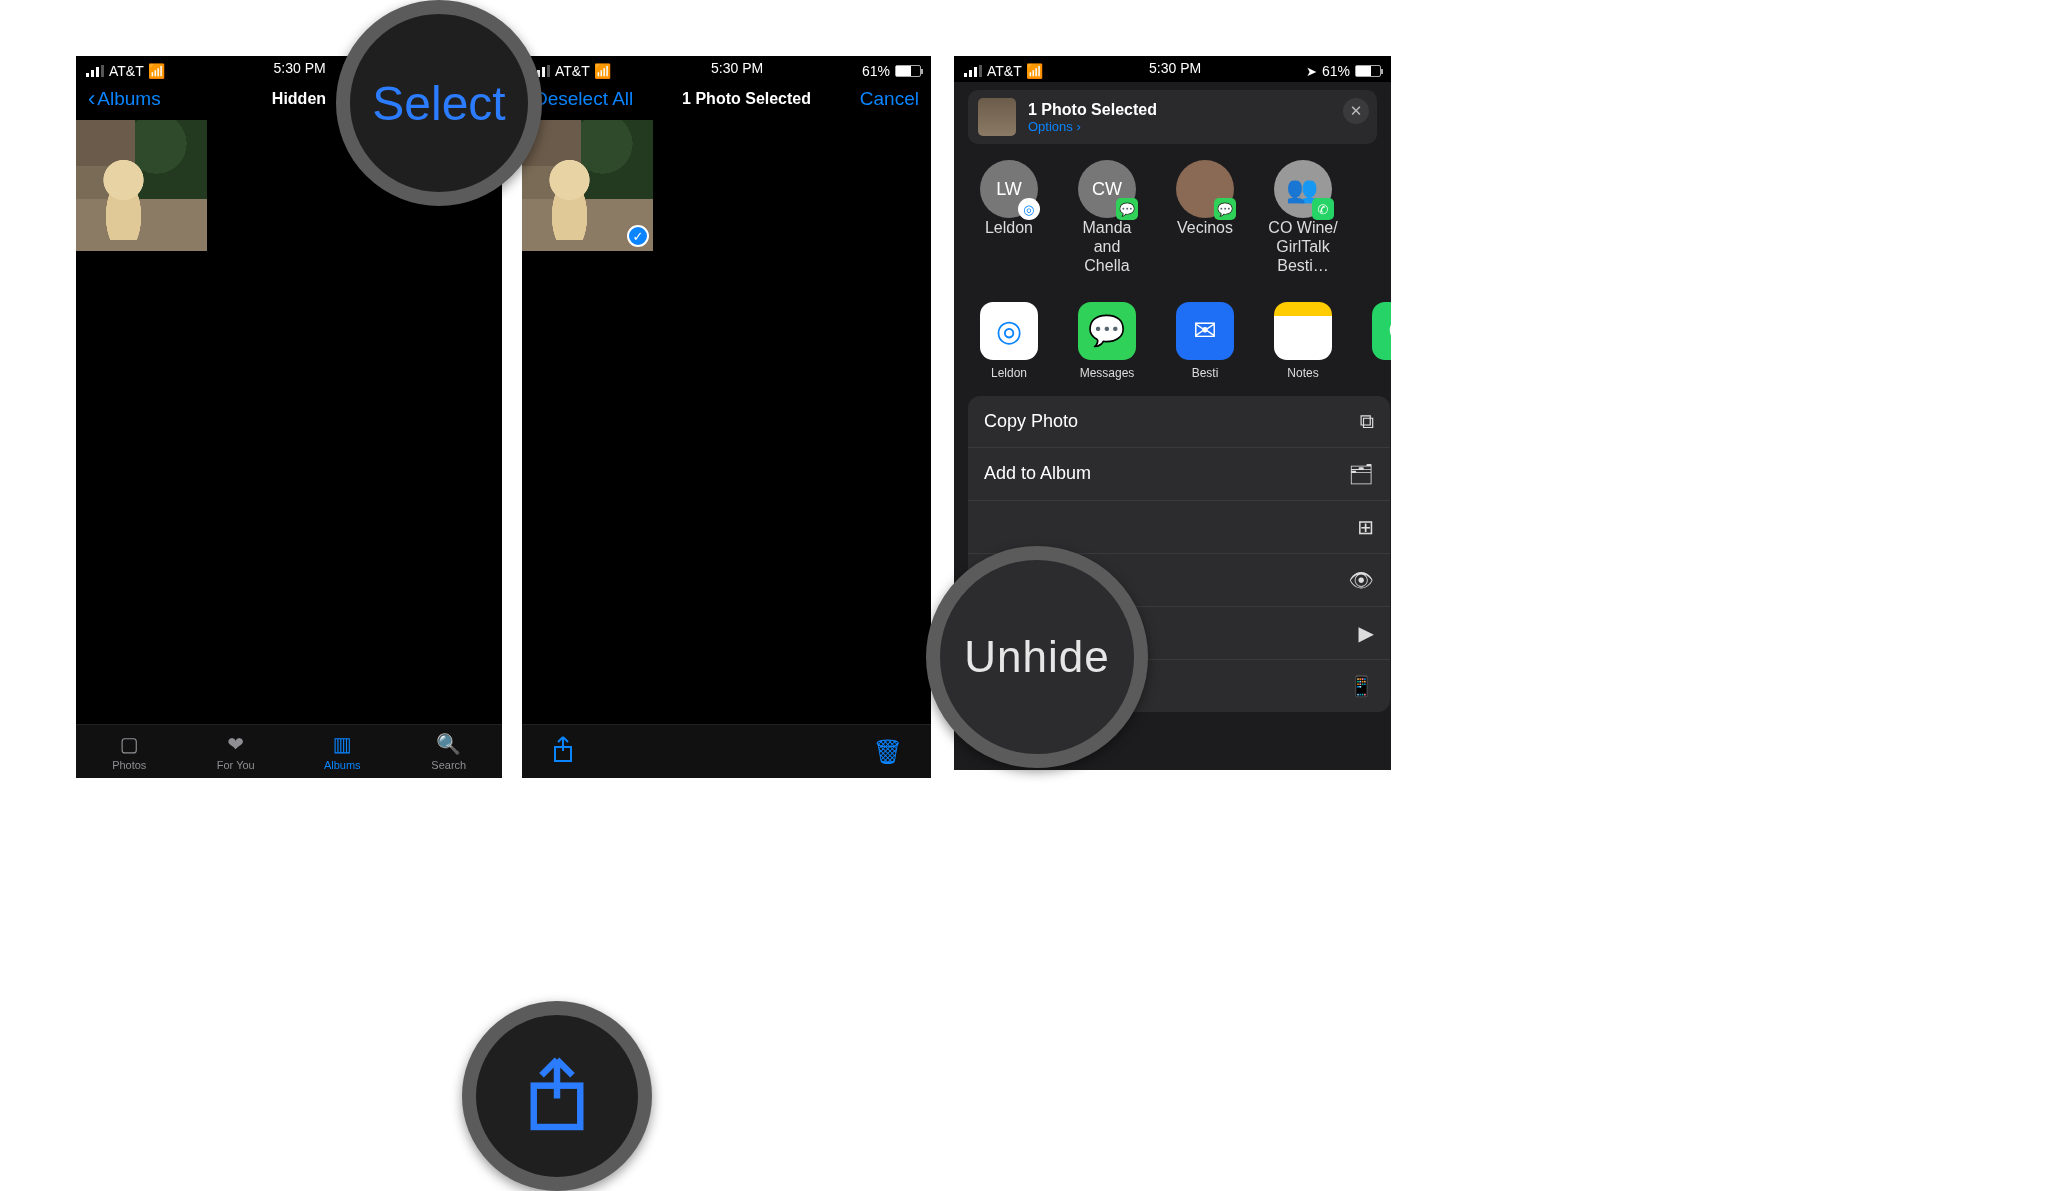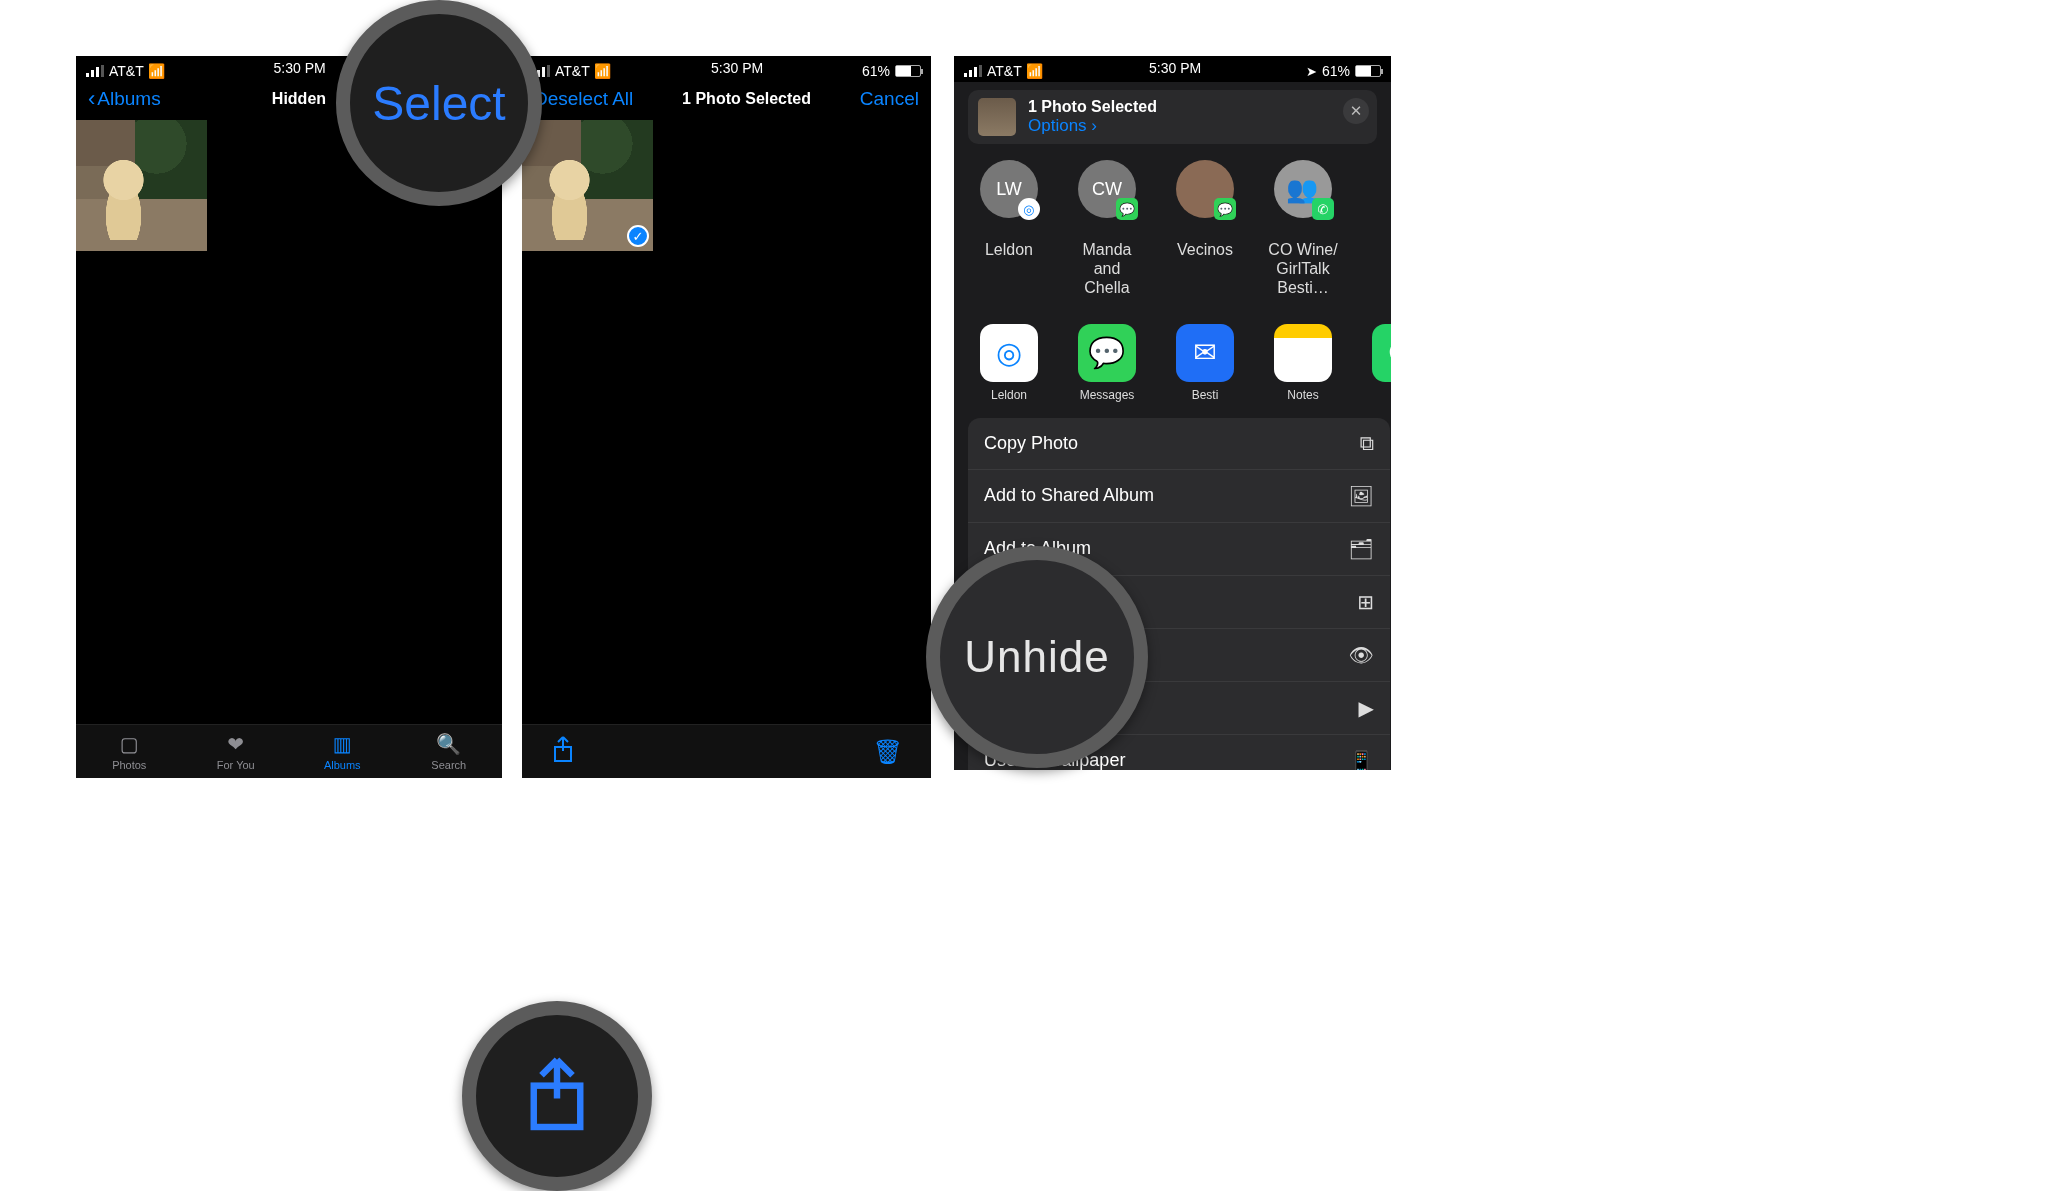--- a/index.html
+++ b/index.html
@@ -85,31 +85,31 @@
   .sheet-head {
     margin:8px 14px 0 14px; display:flex; align-items:center; gap:12px;
     background:#2a2a2c; border-radius:10px; padding:8px 10px; position:relative;
   }
   .sheet-head .mini {
     width:38px; height:38px; border-radius:5px;
     background:linear-gradient(#6b5b4a,#8b7a64);
   }
   .sheet-head .txt { display:flex; flex-direction:column; }
   .sheet-head .t1 { color:#fff; font-size:16px; font-weight:600; }
-  .sheet-head .t2 { color:#0a84ff; font-size:17px; }
+  .sheet-head .t2 { color:#0a84ff; font-size:13px; }
   .sheet-head .close {
     position:absolute; right:8px; top:8px; width:26px; height:26px;
     background:#3a3a3c; border-radius:50%; color:#bbb;
     display:flex; align-items:center; justify-content:center; font-size:15px;
   }
 
   .contact-row, .app-row {
     display:flex; gap:28px; padding:16px 0 10px 20px; overflow:hidden;
   }
-  .contact { width:70px; display:flex; flex-direction:column; align-items:center; gap:22px; flex-shrink:0;}
+  .contact { width:70px; display:flex; flex-direction:column; align-items:center; gap:0; flex-shrink:0;}
   .cavatar { width:58px; height:58px; border-radius:50%; background:#777; position:relative;
              display:flex; align-items:center; justify-content:center; color:#fff; font-size:18px;}
   .cbadge  { position:absolute; right:-2px; bottom:-2px; width:22px; height:22px; border-radius:5px;
              display:flex; align-items:center; justify-content:center; font-size:13px; color:#fff;}
   .badge-airdrop { background:#fff; color:#0a84ff; border-radius:50%;}
   .badge-msg     { background:#30d158; }
   .badge-wa      { background:#25d366; }
   .cname { color:#ddd; font-size:16px; text-align:center; line-height:1.2; max-width:78px;}
 
   .app { width:70px; display:flex; flex-direction:column; align-items:center; gap:6px; flex-shrink:0;}
@@ -330,24 +330,20 @@
       <div class="appname" style="visibility:hidden">WhatsApp</div>
     </div>
   </div>
 
   <div class="action-list">
     <div class="action">
       <span>Copy Photo</span>
       <span class="aico">⧉</span>
     </div>
     <div class="action">
-      <span>Add to Shared Album</span>
-      <span class="aico">🖼</span>
-    </div>
-    <div class="action">
       <span>Add to Album</span>
       <span class="aico">🗂</span>
     </div>
     <div class="action">
       <span style="opacity:0">Duplicate</span>
       <span class="aico">⊞</span>
     </div>
     <div class="action">
       <span>Unhide</span>
       <span class="aico">👁</span>

